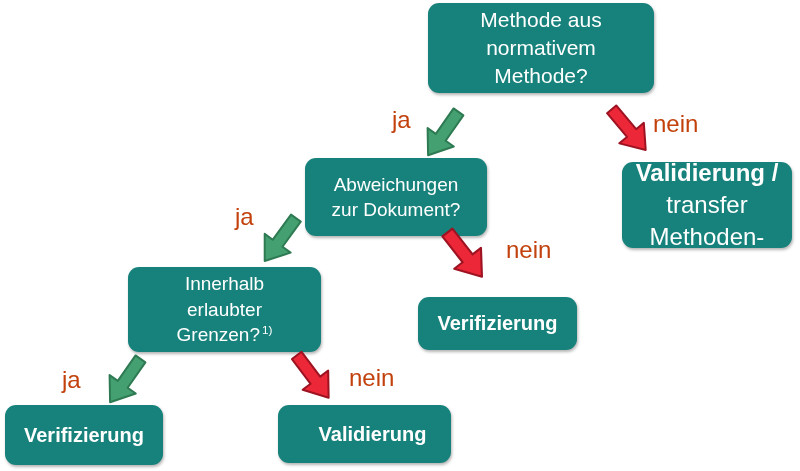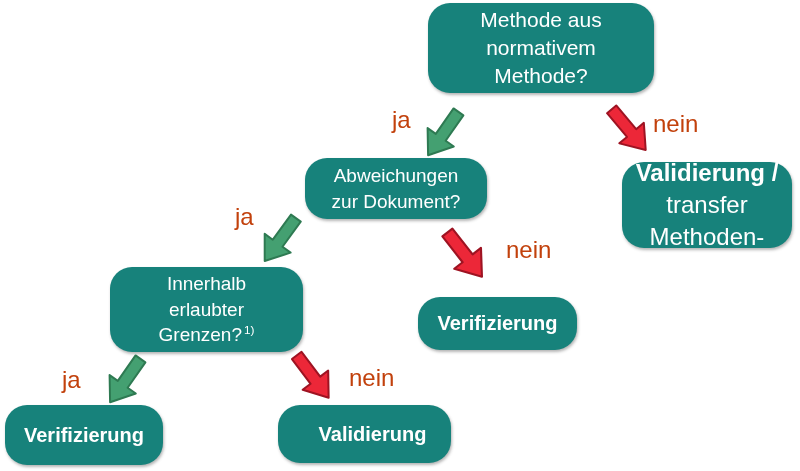--- a/index.html
+++ b/index.html
@@ -6,21 +6,21 @@
   .stage {
     position: relative;
     width: 800px;
     height: 471px;
     background: #ffffff;
     font-family: "Liberation Sans", sans-serif;
     overflow: hidden;
   }
   .node {
     position: absolute;
-    border-radius: 22px;
+    border-radius: 11px;
     color: #ffffff;
     display: flex;
     align-items: center;
     justify-content: center;
     text-align: center;
     line-height: 1.33;
     box-shadow: 1px 2px 3px rgba(90,90,90,0.45);
   }
   .node-lines { display: flex; flex-direction: column; }
   .bold { font-weight: bold; }
@@ -61,21 +61,21 @@
   <svg class="arrow" style="left:426px; top:106px; --rot:35deg;" viewBox="0 0 34 56">
     <polygon points="11,1 23,1 23,32 33,32 17,54 1,32 11,32" style="fill: rgb(68, 160, 113); stroke: rgb(46, 122, 82);"></polygon>
   </svg>
 
   <span class="edge-label" style="left:653px; top:110px;">nein</span>
 
   <svg class="arrow" style="left:612px; top:102px; --rot:-40deg;" viewBox="0 0 34 56">
     <polygon points="11,1 23,1 23,32 33,32 17,54 1,32 11,32" style="fill: rgb(236, 39, 56); stroke: rgb(158, 19, 34);"></polygon>
   </svg>
 
-  <div class="node" style="left: 305px; top: 158px; width: 182px; height: 61px; font-size: 19px; background-color: rgb(23, 130, 123);">
+  <div class="node" style="left: 305px; top: 158px; width: 182px; height: 78px; font-size: 19px; background-color: rgb(23, 130, 123);">
     <div class="node-lines">
       <span>Abweichungen</span>
       <span>zur Dokument?</span>
     </div>
   </div>
 
   <div class="node" style="left: 622px; top: 162px; width: 170px; height: 86px; font-size: 24px; background-color: rgb(23, 130, 123);">
     <div class="node-lines">
       <span class="bold">Validierung /</span>
       <span>transfer</span>
@@ -88,21 +88,21 @@
   <svg class="arrow" style="left:263px; top:212px; --rot:36deg;" viewBox="0 0 34 56">
     <polygon points="11,1 23,1 23,32 33,32 17,54 1,32 11,32" style="fill: rgb(68, 160, 113); stroke: rgb(46, 122, 82);"></polygon>
   </svg>
 
   <span class="edge-label" style="left:506px; top:236px;">nein</span>
 
   <svg class="arrow" style="left:447px; top:225px; width:36px; height:60px; --rot:-38deg;" viewBox="0 0 34 56">
     <polygon points="11,1 23,1 23,32 33,32 17,54 1,32 11,32" style="fill: rgb(236, 39, 56); stroke: rgb(158, 19, 34);"></polygon>
   </svg>
 
-  <div class="node" style="left: 110px; top: 267px; width: 193px; height: 85px; font-size: 19px; background-color: rgb(23, 130, 123);">
+  <div class="node" style="left: 128px; top: 267px; width: 193px; height: 85px; font-size: 19px; background-color: rgb(23, 130, 123);">
     <div class="node-lines">
       <span>Innerhalb</span>
       <span>erlaubter</span>
       <span><span>Grenzen?</span><sup>1)</sup></span>
     </div>
   </div>
 
   <div class="node" style="left: 418px; top: 297px; width: 159px; height: 53px; font-size: 20px; background-color: rgb(23, 130, 123);">
     <span class="bold">Verifizierung</span>
   </div>

